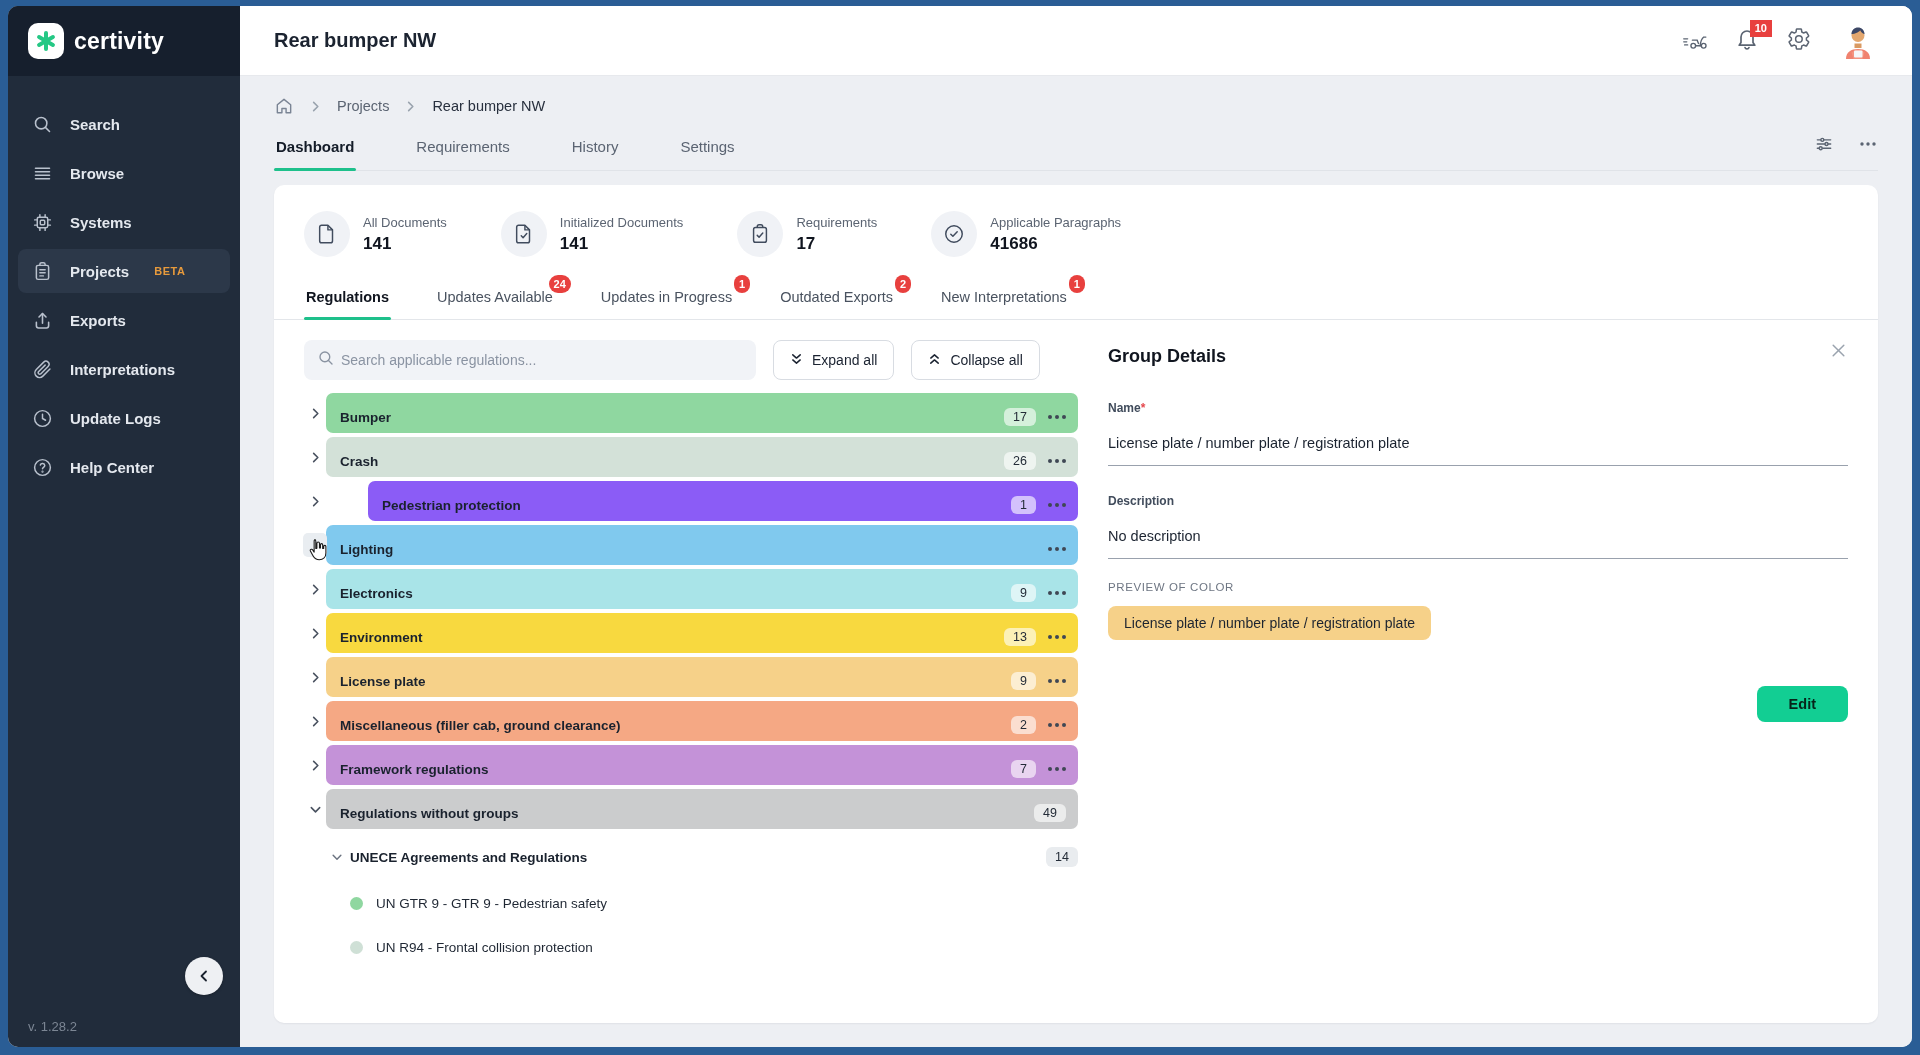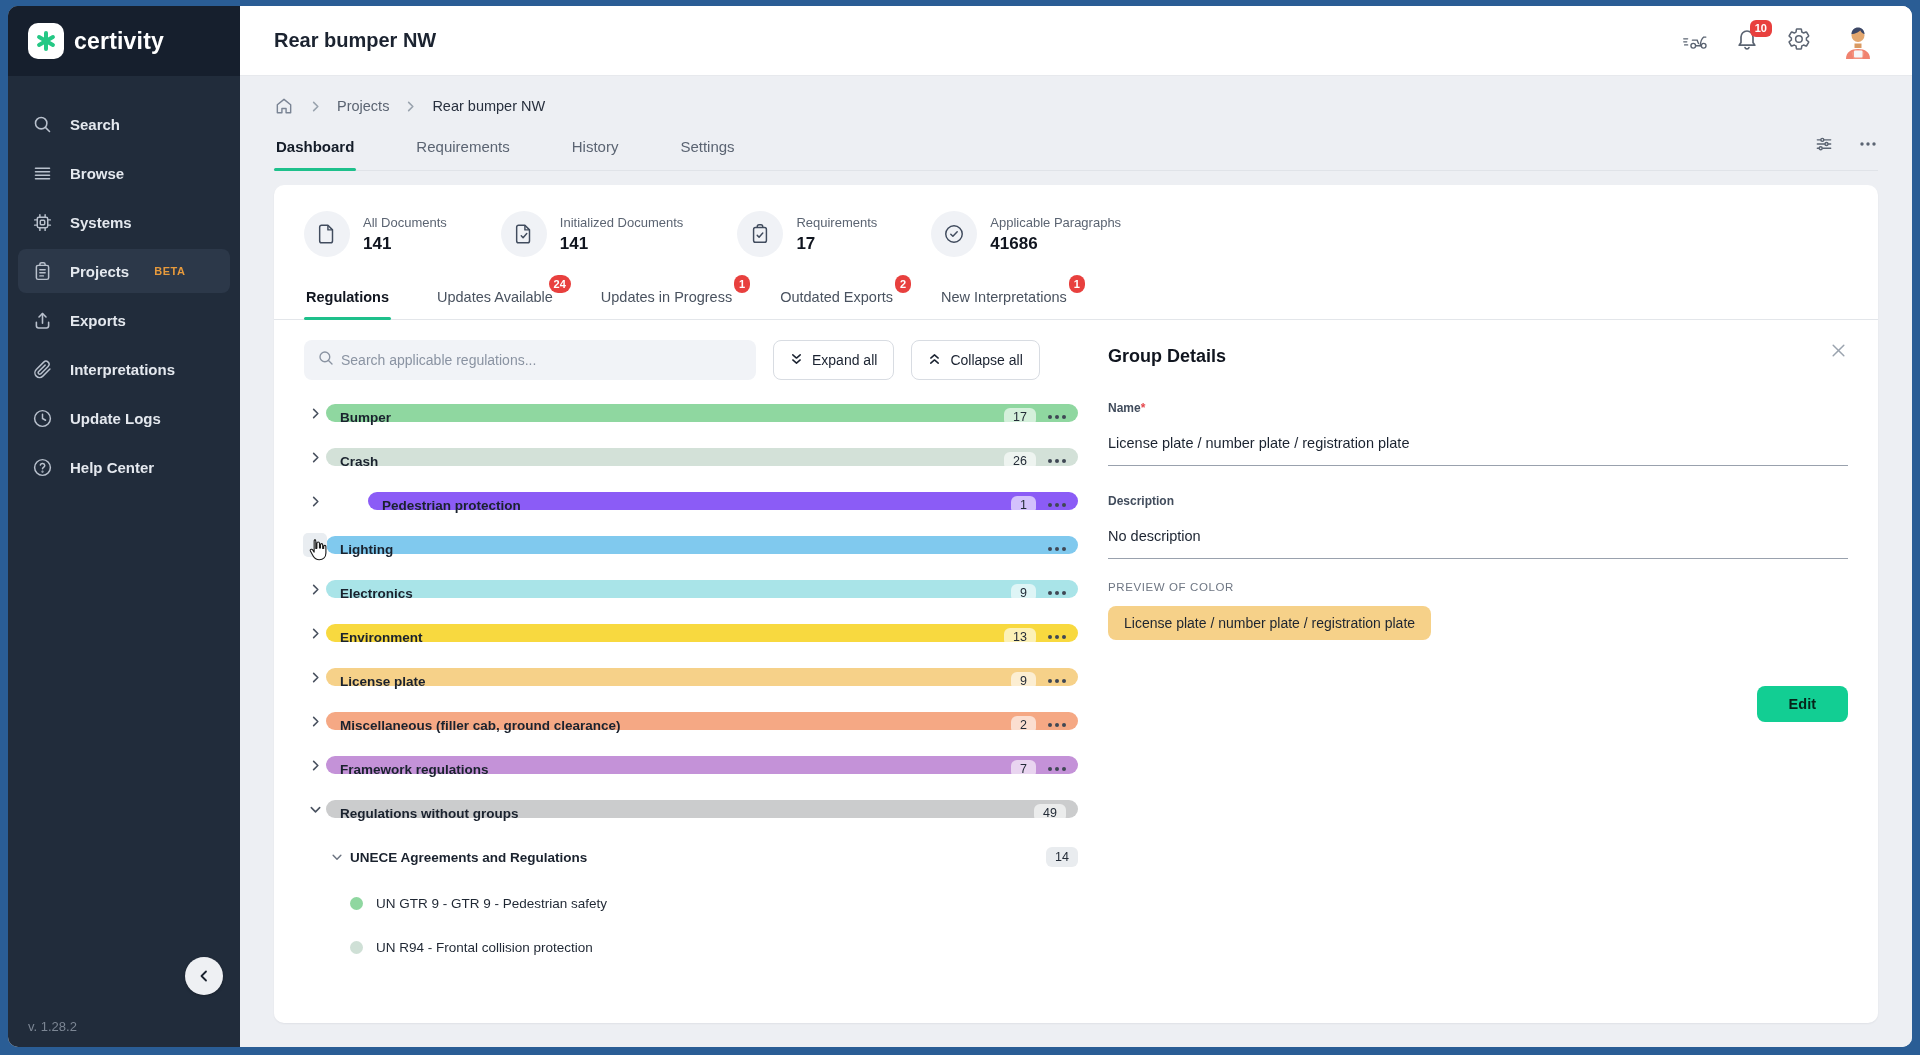--- a/index.html
+++ b/index.html
@@ -30,21 +30,21 @@
   .sidebar-bottom { margin-top:auto; display:flex; flex-direction:column; }
   .collapse-btn { align-self:flex-end; margin-right:17px; width:38px; height:38px; border-radius:50%; background:#eef0f3; display:flex; align-items:center; justify-content:center; color:#1a222e; cursor:pointer; box-shadow:0 1px 3px rgba(0,0,0,.25); }
   .version { color:#7c8694; font-size:13px; margin:24px 0 13px 20px; }
 
   
   .main { flex:1; display:flex; flex-direction:column; background:#edeff3; min-width:0; }
   .topbar { height:70px; flex:none; background:#ffffff; border-bottom:1px solid #e7e9ed; display:flex; align-items:center; padding:0 34px; }
   .page-title { font-size:20px; font-weight:700; color:#1b2330; }
   .topbar-right { margin-left:auto; display:flex; align-items:center; gap:26px; color:#5b6472; }
   .ic-btn { width:26px; height:26px; display:flex; align-items:center; justify-content:center; cursor:pointer; position:relative; }
-  .bell-badge { position:absolute; top:-8px; right:-12px; background:#e8403e; color:#fff; font-size:11px; font-weight:700; min-width:14px; padding:2px 5px; border-radius:6px; text-align:right; line-height:13px; }
+  .bell-badge { position:absolute; top:-8px; right:-12px; background:#e8403e; color:#fff; font-size:11px; font-weight:700; min-width:14px; padding:2px 5px; border-radius:0; text-align:right; line-height:13px; }
   .avatar { width:40px; height:40px; cursor:pointer; }
 
   .content { flex:1; padding:12px 34px 0 34px; display:flex; flex-direction:column; min-height:0; }
   .breadcrumb { display:flex; align-items:center; gap:15px; height:36px; color:#5b6472; font-size:14.5px; }
   .crumb-sep { color:#9aa3ae; display:flex; }
   .crumb-current { color:#28303e; font-weight:500; }
 
   .page-tabs { margin-top:4px; border-bottom:1px solid #e0e3e8; display:flex; gap:58px; align-items:flex-end; }
   .ptab { position:relative; padding:10px 2px 15px 2px; font-size:15px; color:#5b6472; cursor:pointer; }
   .ptab.active { color:#141c28; font-weight:700; }
@@ -70,21 +70,21 @@
   .left-col { width:804px; flex:none; padding:20px 0 0 30px; display:flex; flex-direction:column; }
   .toolbar { display:flex; gap:17px; margin-bottom:18px; align-items:center; }
   .search-box { width:452px; height:40px; background:#f1f3f7; border-radius:8px; display:flex; align-items:center; padding:0 13px; gap:4px; color:#8a93a2; }
   .search-box input { border:none; outline:none; background:transparent; font-size:14px; flex:1; color:#28303e; font-family:inherit; }
   .search-box input::placeholder { color:#8a93a2; }
   .tool-btn { height:40px; padding:0 16px; background:#fff; border:1px solid #d8dce2; border-radius:8px; font-size:14px; color:#1a2230; display:flex; align-items:center; gap:9px; cursor:pointer; font-weight:500; }
 
   .group-list { display:flex; flex-direction:column; }
   .grow { display:flex; align-items:center; margin-bottom:14px; height:30px; }
   .chev-cell { width:22px; flex:none; display:flex; align-items:center; justify-content:center; color:#4a5260; cursor:pointer; position:relative; height:30px; }
-  .bar { flex:1; height:18px; border-radius:12px; display:flex; align-items:center; padding:8px 12px 0 14px; gap:12px; cursor:pointer; }
+  .bar { flex:1; height:40px; border-radius:7px; display:flex; align-items:center; padding:8px 12px 0 14px; gap:12px; cursor:pointer; }
   .bar .gname { font-size:13.5px; font-weight:700; color:#1a222e; flex:1; }
   .count { background:rgba(255,255,255,.62); border-radius:6px; padding:2px 9px; font-size:12.5px; color:#242c38; }
   .count:empty { display:none; }
   .dots { display:flex; gap:3px; cursor:pointer; }
   .dots i { width:4px; height:4px; border-radius:50%; background:#3f4754; }
 
   .tree-sub { display:flex; align-items:center; margin:4px 0 16px 0; height:30px; padding-left:22px; }
   .tree-sub .sname { font-size:13.5px; font-weight:700; color:#1a222e; flex:1; margin-left:2px; }
   .sub-badge { background:#e9ecef; border-radius:6px; padding:3px 9px; font-size:12.5px; color:#242c38; }
   .leaf { display:flex; align-items:center; gap:13px; height:30px; margin-bottom:14px; padding-left:46px; cursor:pointer; }

